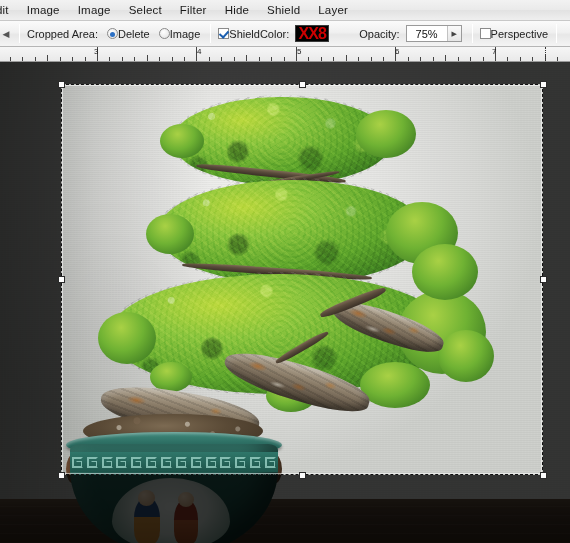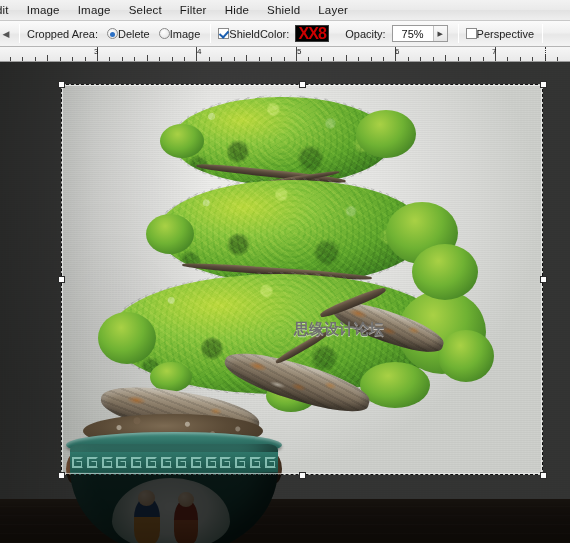--- a/index.html
+++ b/index.html
@@ -335,21 +335,21 @@
     <div class="check-wrap" style="margin-left:0">
       <span class="checkbox on"></span>
       <span class="opt-label">Shield</span>
     </div>
 
     <span class="opt-label" style="">Color:</span>
     <div class="swatch">
       <span class="wm">XX8</span>
     </div>
 
-    <span class="opt-label" style="margin-left:16px">Opacity:</span>
+    <span class="opt-label" style="margin-left:30px">Opacity:</span>
     <div class="numfield">
       <input type="text" readonly="" value="75%" style="">
       <span class="spin">▶</span>
     </div>
 
     <div class="vsep" style="margin-left:10px"></div>
 
     <div class="check-wrap" style="margin-left:0">
       <span class="checkbox"></span>
       <span class="opt-label">Perspective</span>
@@ -481,21 +481,20 @@
         <div class="figure" style="left:64px; top:54px; width:26px; height:46px;
                     background:linear-gradient(to bottom,#2a4b7c 0%,#2a4b7c 42%,#c98a3a 42%,#b3762c 100%);"></div>
         <div class="fig-head" style="left:68px; top:46px; width:17px; height:16px;"></div>
 
         <div class="figure" style="left:104px; top:56px; width:24px; height:44px;
                     background:linear-gradient(to bottom,#8e3526 0%,#8e3526 46%,#b05a32 46%,#8a421f 100%);"></div>
         <div class="fig-head" style="left:108px; top:48px; width:16px; height:15px;"></div>
       </div>
 
       <div class="wm-canvas" style="left:294px; top:258px;">
-        <span class="wm-cn">思缘设计论坛</span>
       </div>
     </div>
 
     <div class="shield" style="left:0;   top:0;    width:570px; height:22px;"></div>
     <div class="shield" style="left:0;   top:22px; width:61px;  height:391px;"></div>
     <div class="shield" style="left:543px;top:22px; width:27px;  height:391px;"></div>
     <div class="shield" style="left:0;   top:413px;width:570px; height:68px;"></div>
 
     <div class="crop-dash-white" style="left:61px; top:22px; width:482px; height:391px;"></div>
     <div class="crop-rect" style="left:61px; top:22px; width:482px; height:391px;"></div>

